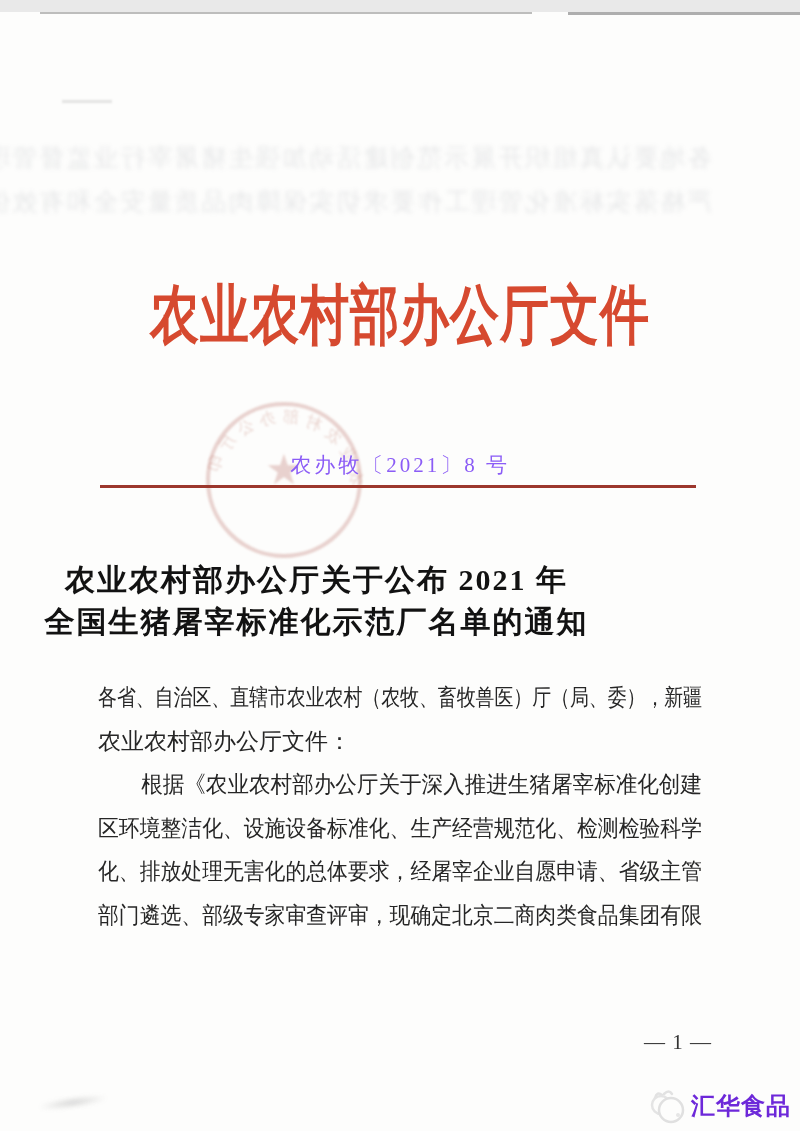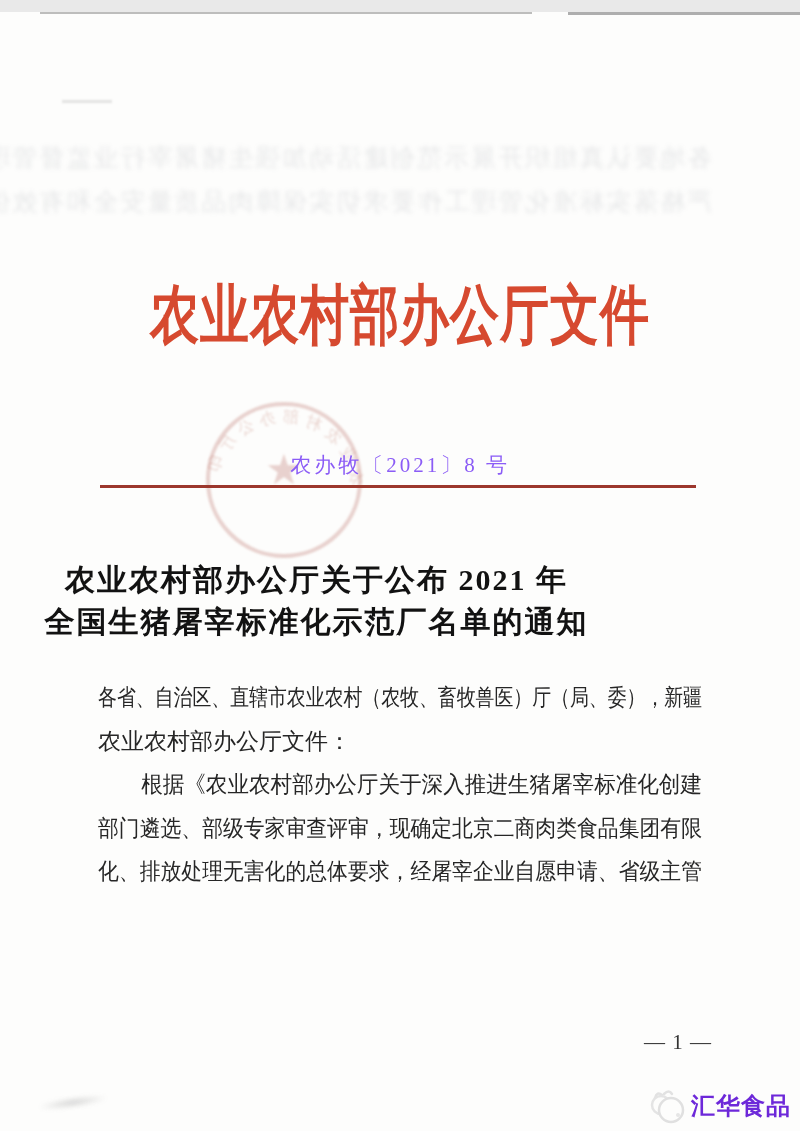--- a/index.html
+++ b/index.html
@@ -92,22 +92,23 @@
 
   <div class="notice">
     <div>农业农村部办公厅关于公布 2021 年</div>
     <div>全国生猪屠宰标准化示范厂名单的通知</div>
   </div>
 
   <div class="body">
       <div class="bline"><span class="fit" style="transform: scaleX(0.8207);">各省、自治区、直辖市农业农村（农牧、畜牧兽医）厅（局、委），新疆</span></div>
       <div class="bline"><span class="fit">农业农村部办公厅文件：</span></div>
       <div class="bline"><span class="fit ind" style="transform: scaleX(0.9379);">根据《农业农村部办公厅关于深入推进生猪屠宰标准化创建</span></div>
+      <div class="bline"><span class="fit" style="transform: scaleX(0.9055);">区环境整洁化、设施设备标准化、生产经营规范化、检测检验科学</span></div>
+      <div class="bline"><span class="fit" style="transform: scaleX(0.9055);">化、排放处理无害化的总体要求，经屠宰企业自愿申请、省级主管</span></div>
       <div class="bline"><span class="fit" style="transform: scaleX(0.9055);">部门遴选、部级专家审查评审，现确定北京二商肉类食品集团有限</span></div>
-      <div class="bline"><span class="fit" style="transform: scaleX(0.9055);">化、排放处理无害化的总体要求，经屠宰企业自愿申请、省级主管</span></div>
     </div>
 
   <div class="pagenum">— 1 —</div>
 
   <div class="brand">
     <svg width="38" height="36" viewBox="0 0 38 36">
       <path d="M7,10 Q9,3 14,7" fill="none" stroke="#e2e2e2" stroke-width="2.5" stroke-linecap="round"></path>
       <path d="M16,6 Q21,1 24,6" fill="none" stroke="#e2e2e2" stroke-width="2.5" stroke-linecap="round"></path>
       <circle cx="13" cy="17" r="9" fill="none" stroke="#e4e4e4" stroke-width="2.5"></circle>
       <circle cx="23" cy="22" r="12" fill="#fdfdfc" stroke="#e0e0e0" stroke-width="2.5"></circle>

